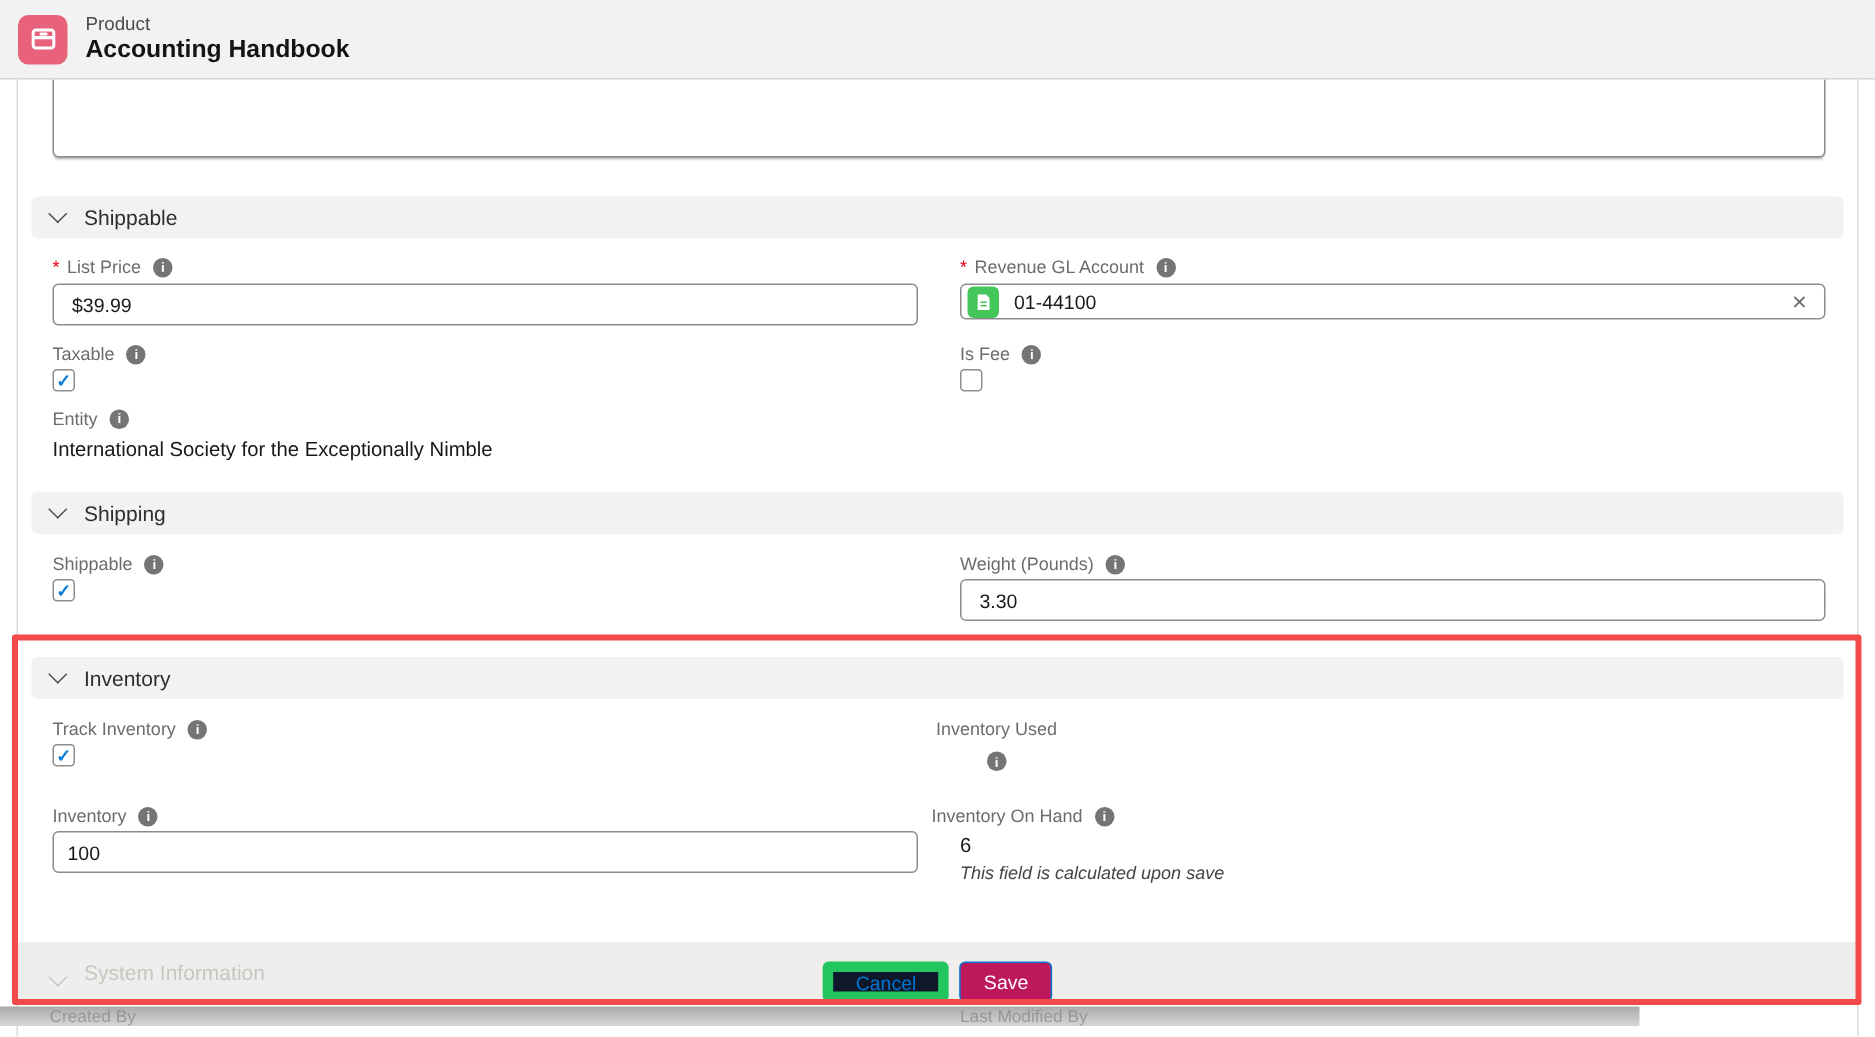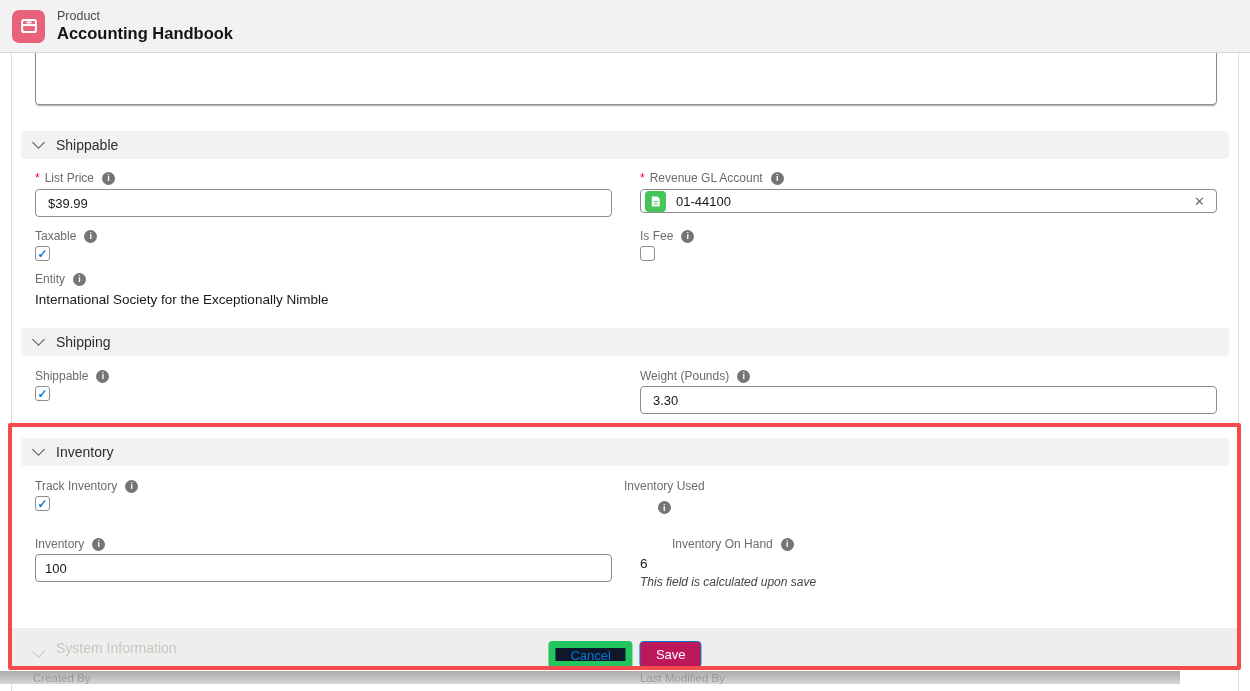--- a/index.html
+++ b/index.html
@@ -70,21 +70,21 @@
   .footer .chev { border-color:#c8c6c3; }
   .footer .section-label { color:#c8c6c3; }
   .footer-buttons { position:absolute; top:641px; left:50%; transform:translateX(-50%);
     display:flex; gap:7px; z-index:30; }
   .btn { height:27px; border-radius:4px; font-family:"Liberation Sans",sans-serif; font-size:13px;
     padding:0 15px; cursor:pointer; }
   .btn.neutral { background:#0f172a; border:7px solid #22c55e; color:#0176d3; }
   .btn.brand { background:#be185d; border:1px solid #0176d3; color:#fff; }
 
   
-  .under-strip { position:absolute; left:0; top:671px; width:1180px; height:13px;
+  .under-strip { position:absolute; left:0; top:671px; width:1093px; height:13px;
     background:linear-gradient(#adaba9,#d8d6d4); z-index:3; overflow:hidden; }
   .under-strip span { position:absolute; top:1px; font-size:11.5px; color:#7d7b79; opacity:.6; }
 
   
   .annotation { position:absolute; left:8px; top:423px; width:1233px; height:247px;
     border:4px solid #f54a4c; border-radius:2px; z-index:40; pointer-events:none; }
 </style>
 </head>
 <body>
 
@@ -188,21 +188,21 @@
     <span class="txt">Inventory Used</span>
     <span class="info-icon"></span>
   </div>
 
   <div class="fld-label" style="left:35px; top:537px;">
     <span class="txt">Inventory</span>
     <span class="info-icon"></span>
   </div>
   <input class="txt-input tight" style="left: 35px; top: 554px;" value="100">
 
-  <div class="fld-label" style="left:672px; top:537px;">
+  <div class="fld-label" style="left:621px; top:537px;">
     <span class="txt">Inventory On Hand</span>
     <span class="info-icon"></span>
   </div>
   <div class="fld-value" style="left:640px; top:556px;">6</div>
   <div class="fld-help" style="left:640px; top:575px;">This field is calculated upon save</div>
 
   <div class="footer">
     <div class="sys-row">
       <span class="chev"></span>
       <span class="section-label">System Information</span>

